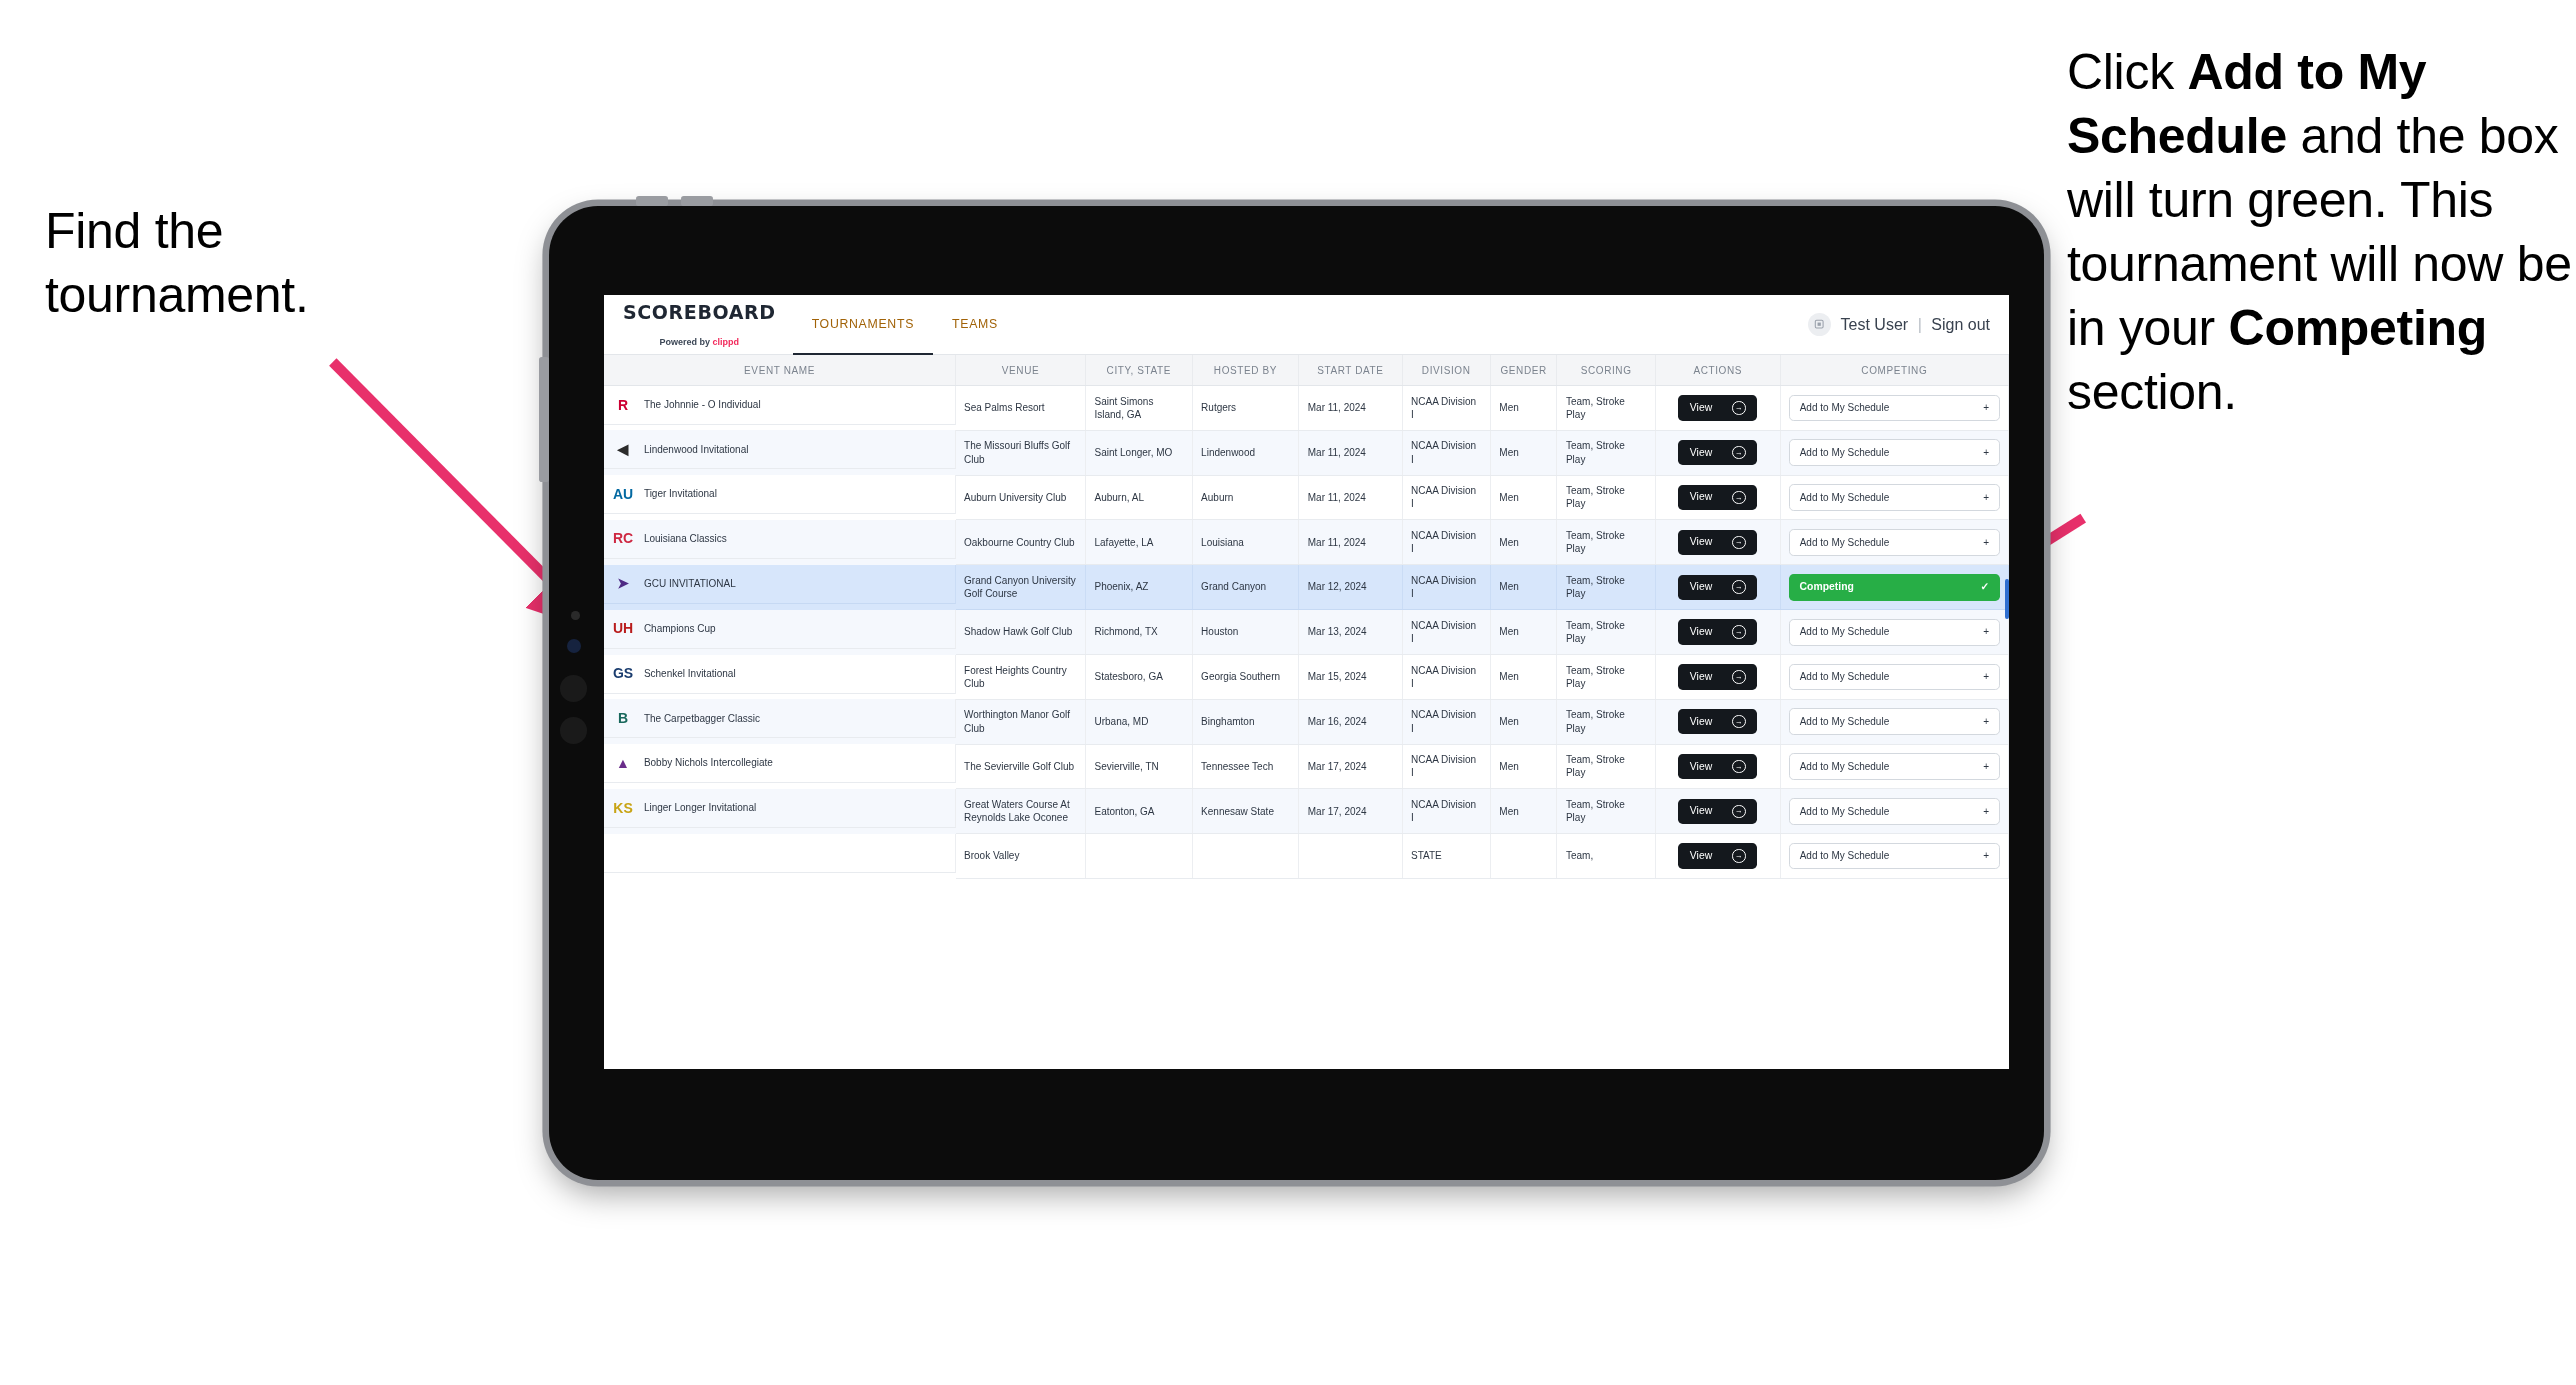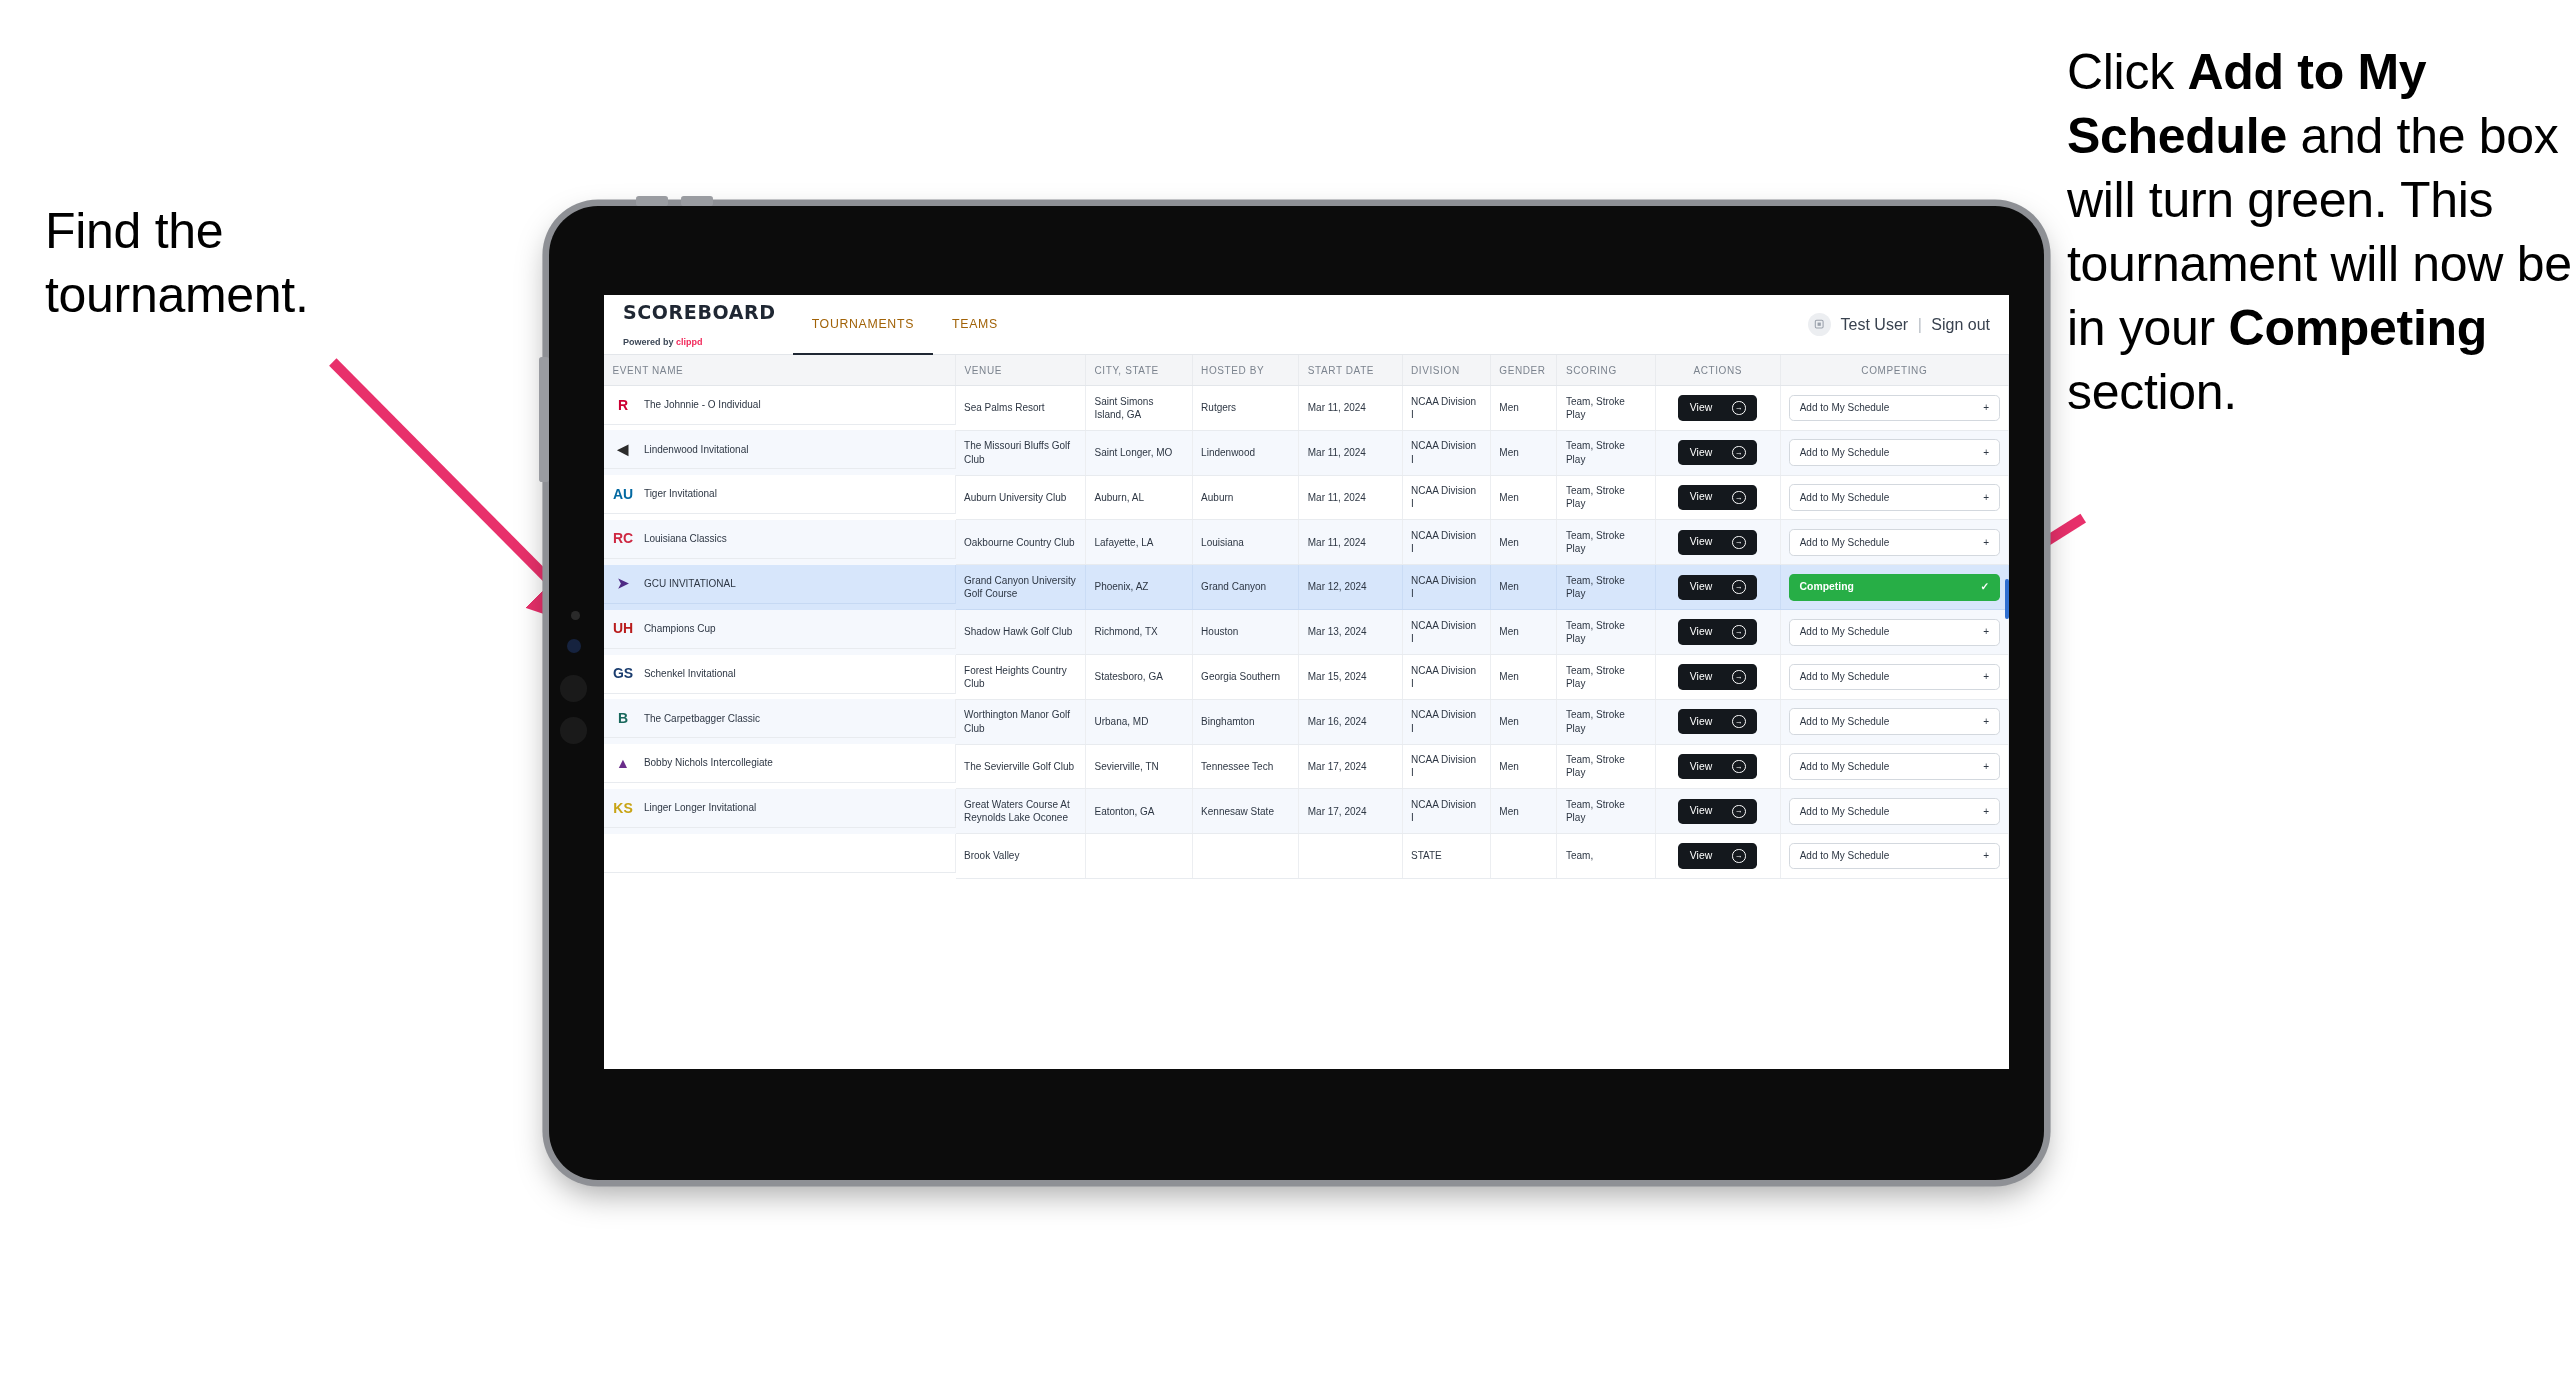--- a/index.html
+++ b/index.html
@@ -27,38 +27,38 @@
   #screen{position:absolute;left:55px;top:89px;width:1405px;height:774px;
           background:#ffffff;overflow:hidden;}
 
   
   #app-header{display:flex;align-items:stretch;height:59px;background:#fff;
               border-bottom:0.9px solid #e3e6ea;}
   #brand{display:flex;flex-direction:column;justify-content:center;
          padding:0 17px 0 19px;min-width:125px;}
   #brand .sb{font-size:19px;font-weight:800;letter-spacing:0.6px;color:#1f2733;
              font-family:"DejaVu Sans",sans-serif;line-height:1;}
-  #brand .pw{font-size:9px;color:#3c4756;margin-top:15px;font-weight:600;}
+  #brand .pw{font-size:9px;color:#3c4756;margin-top:15px;font-weight:600;text-align:center;}
   #brand .pw .cl{color:#f2295b;font-weight:800;}
   .navtab{display:flex;align-items:center;padding:0 19px;font-size:12.3px;
           color:#a16207;letter-spacing:0.7px;cursor:pointer;
           border-bottom:2.8px solid transparent;margin-bottom:-0.9px;}
   .navtab.active{border-bottom-color:#1f2733;font-weight:500;}
   #header-right{margin-left:auto;display:flex;align-items:center;
                 padding-right:19px;gap:9.5px;font-size:16px;color:#39424f;}
   #avatar{width:23px;height:23px;border-radius:50%;background:#eceef1;
           display:flex;align-items:center;justify-content:center;}
   #avatar svg{width:10.4px;height:10.4px;fill:#9aa1ab;}
   #header-right .sep{color:#b8bec6;}
   #header-right .lnk{cursor:pointer;}
 
   
   table{border-collapse:collapse;width:100%;table-layout:fixed;}
   thead th{background:#f4f5f7;color:#7b838e;font-size:10px;font-weight:500;
-           letter-spacing:0.6px;text-align:left;padding:9.5px 8.5px;
+           letter-spacing:0.6px;text-align:center;padding:9.5px 8.5px;
            border-bottom:0.9px solid #e3e6ea;border-right:0.9px solid #e9ebee;}
   tbody td{font-size:10px;color:#2e3744;padding:8.5px;vertical-align:middle;
            border-bottom:0.9px solid #e8ebef;border-right:0.9px solid #eceef1;
            line-height:1.34;}
   tbody tr{background:#ffffff;}
   tbody tr.alt{background:#f5f8fd;}
   tbody tr.sel{background:#d7e6fb;}
   tbody tr.sel td{border-bottom-color:#c6d9f3;border-right-color:#cadcf5;}
   td.ev{display:flex;align-items:center;gap:10.4px;}
   .logo{width:21px;height:21px;flex:0 0 21px;display:flex;align-items:center;

